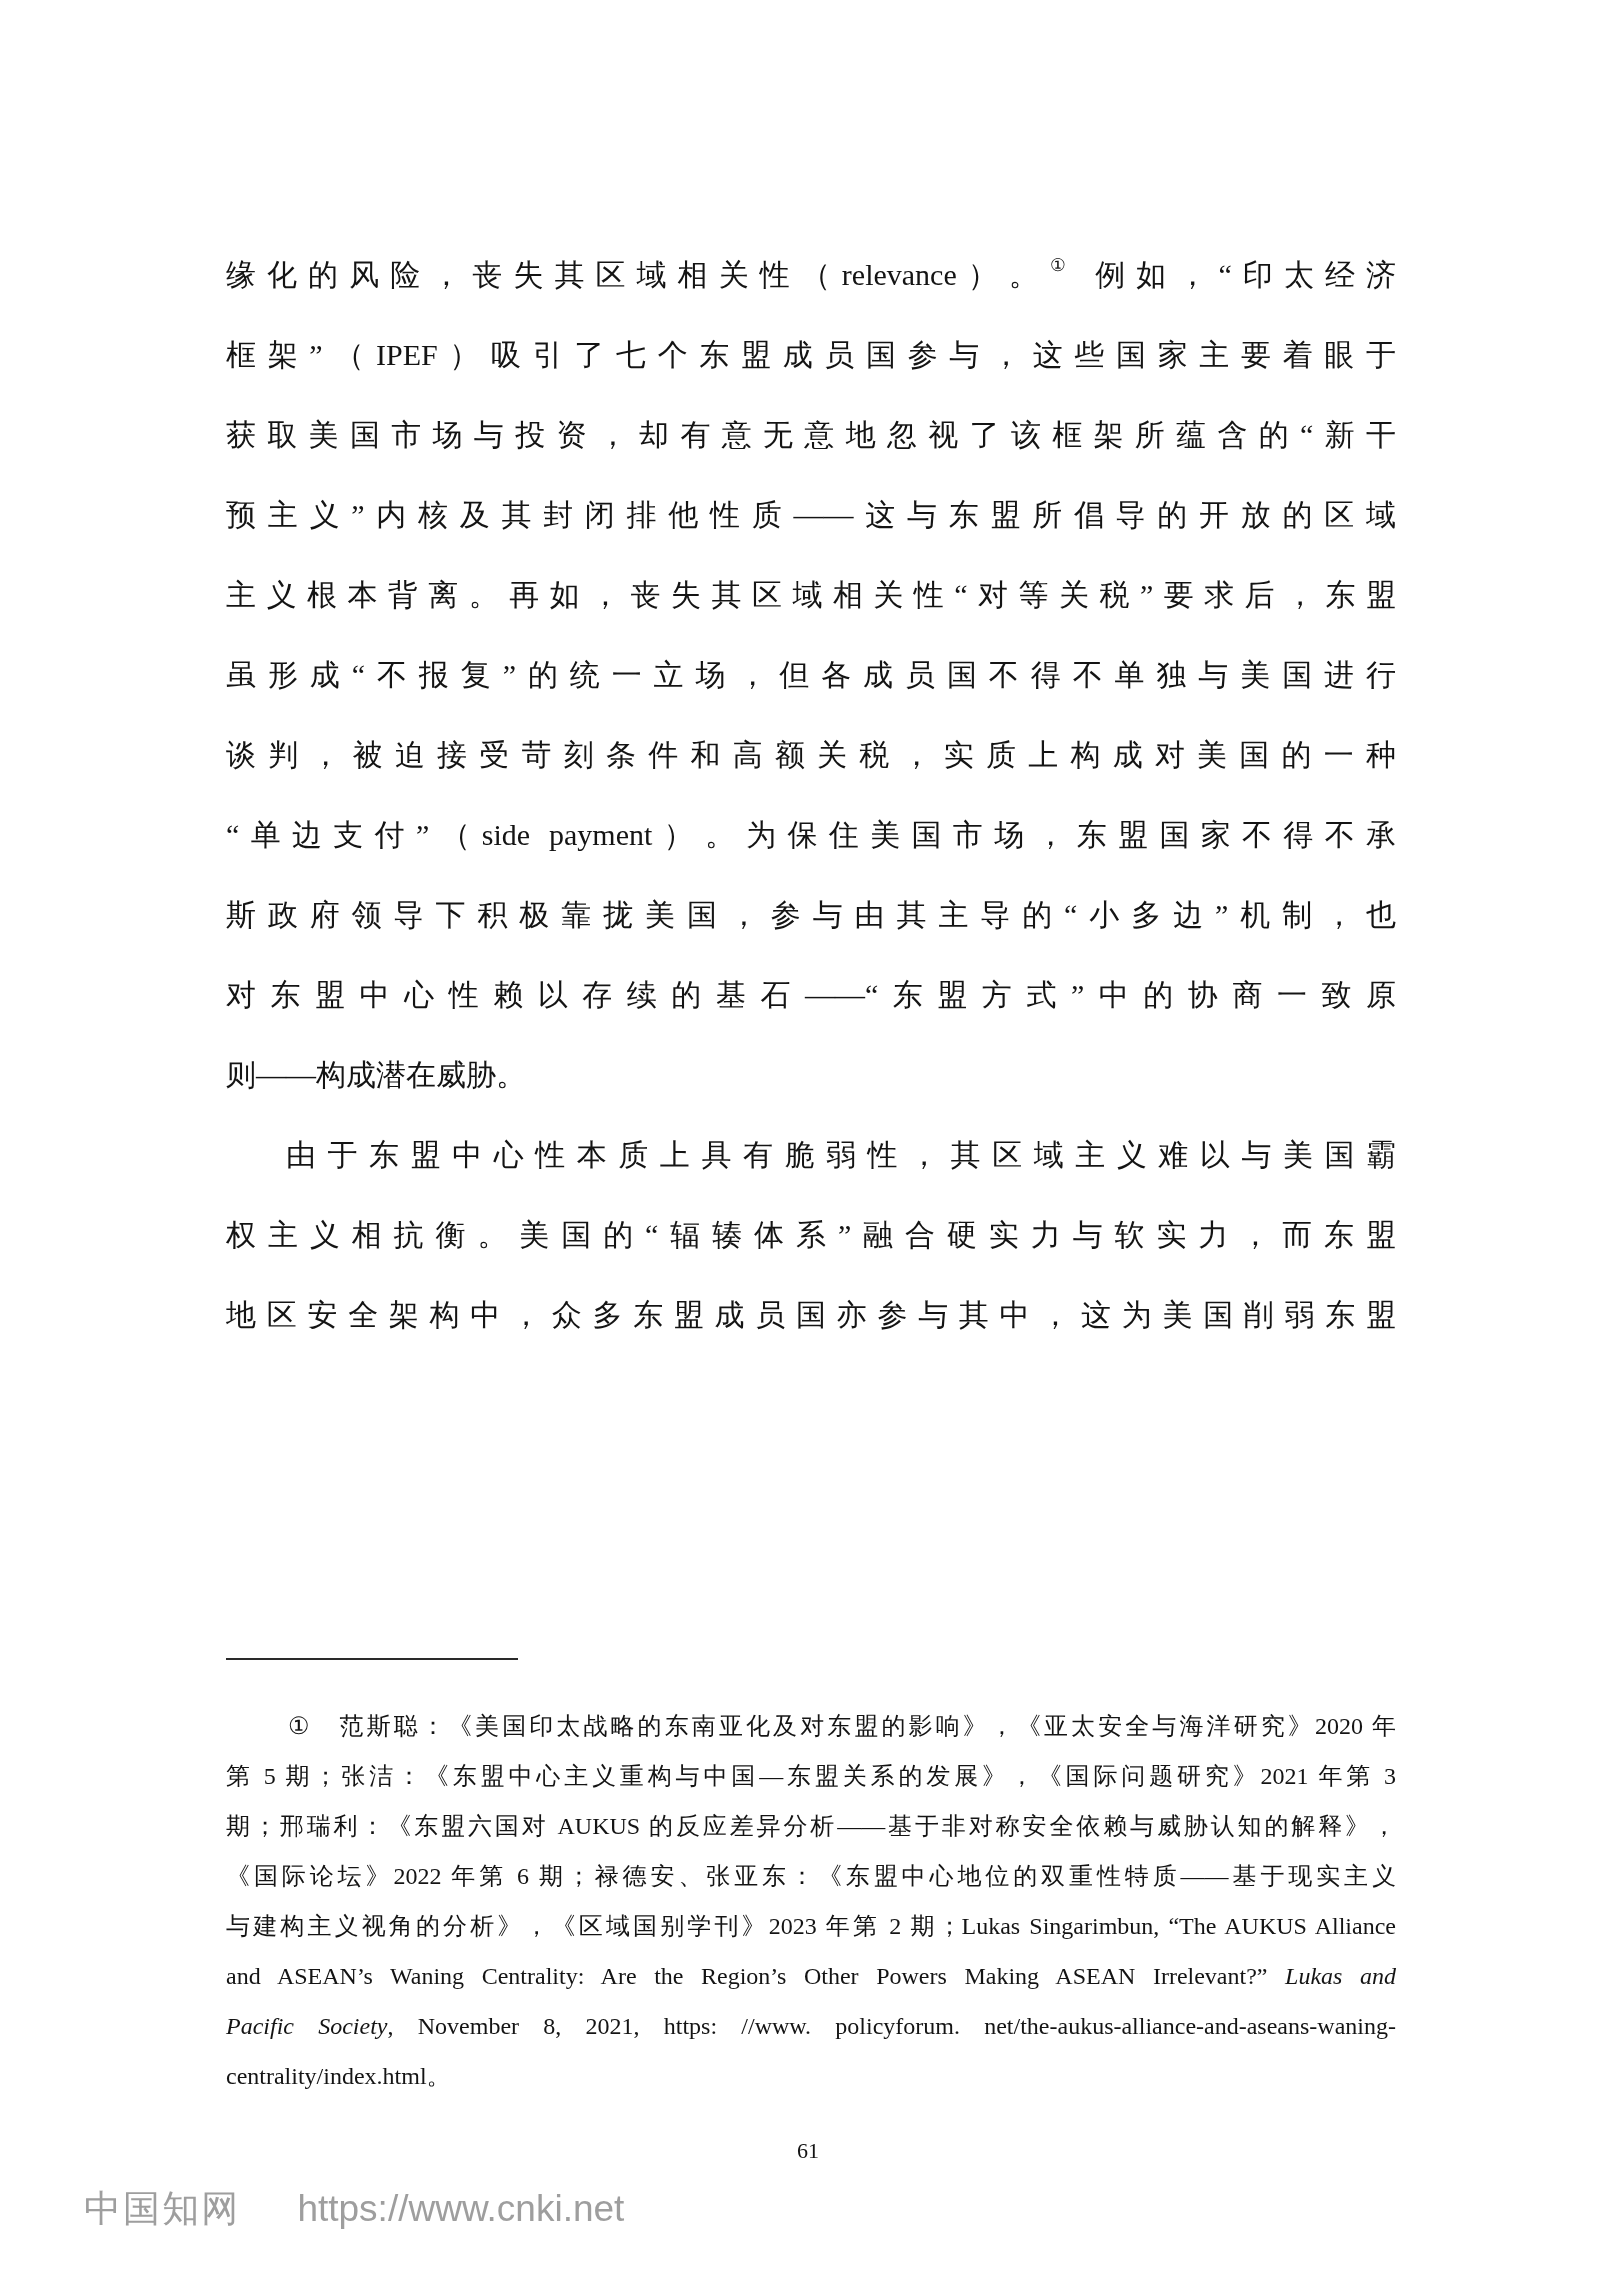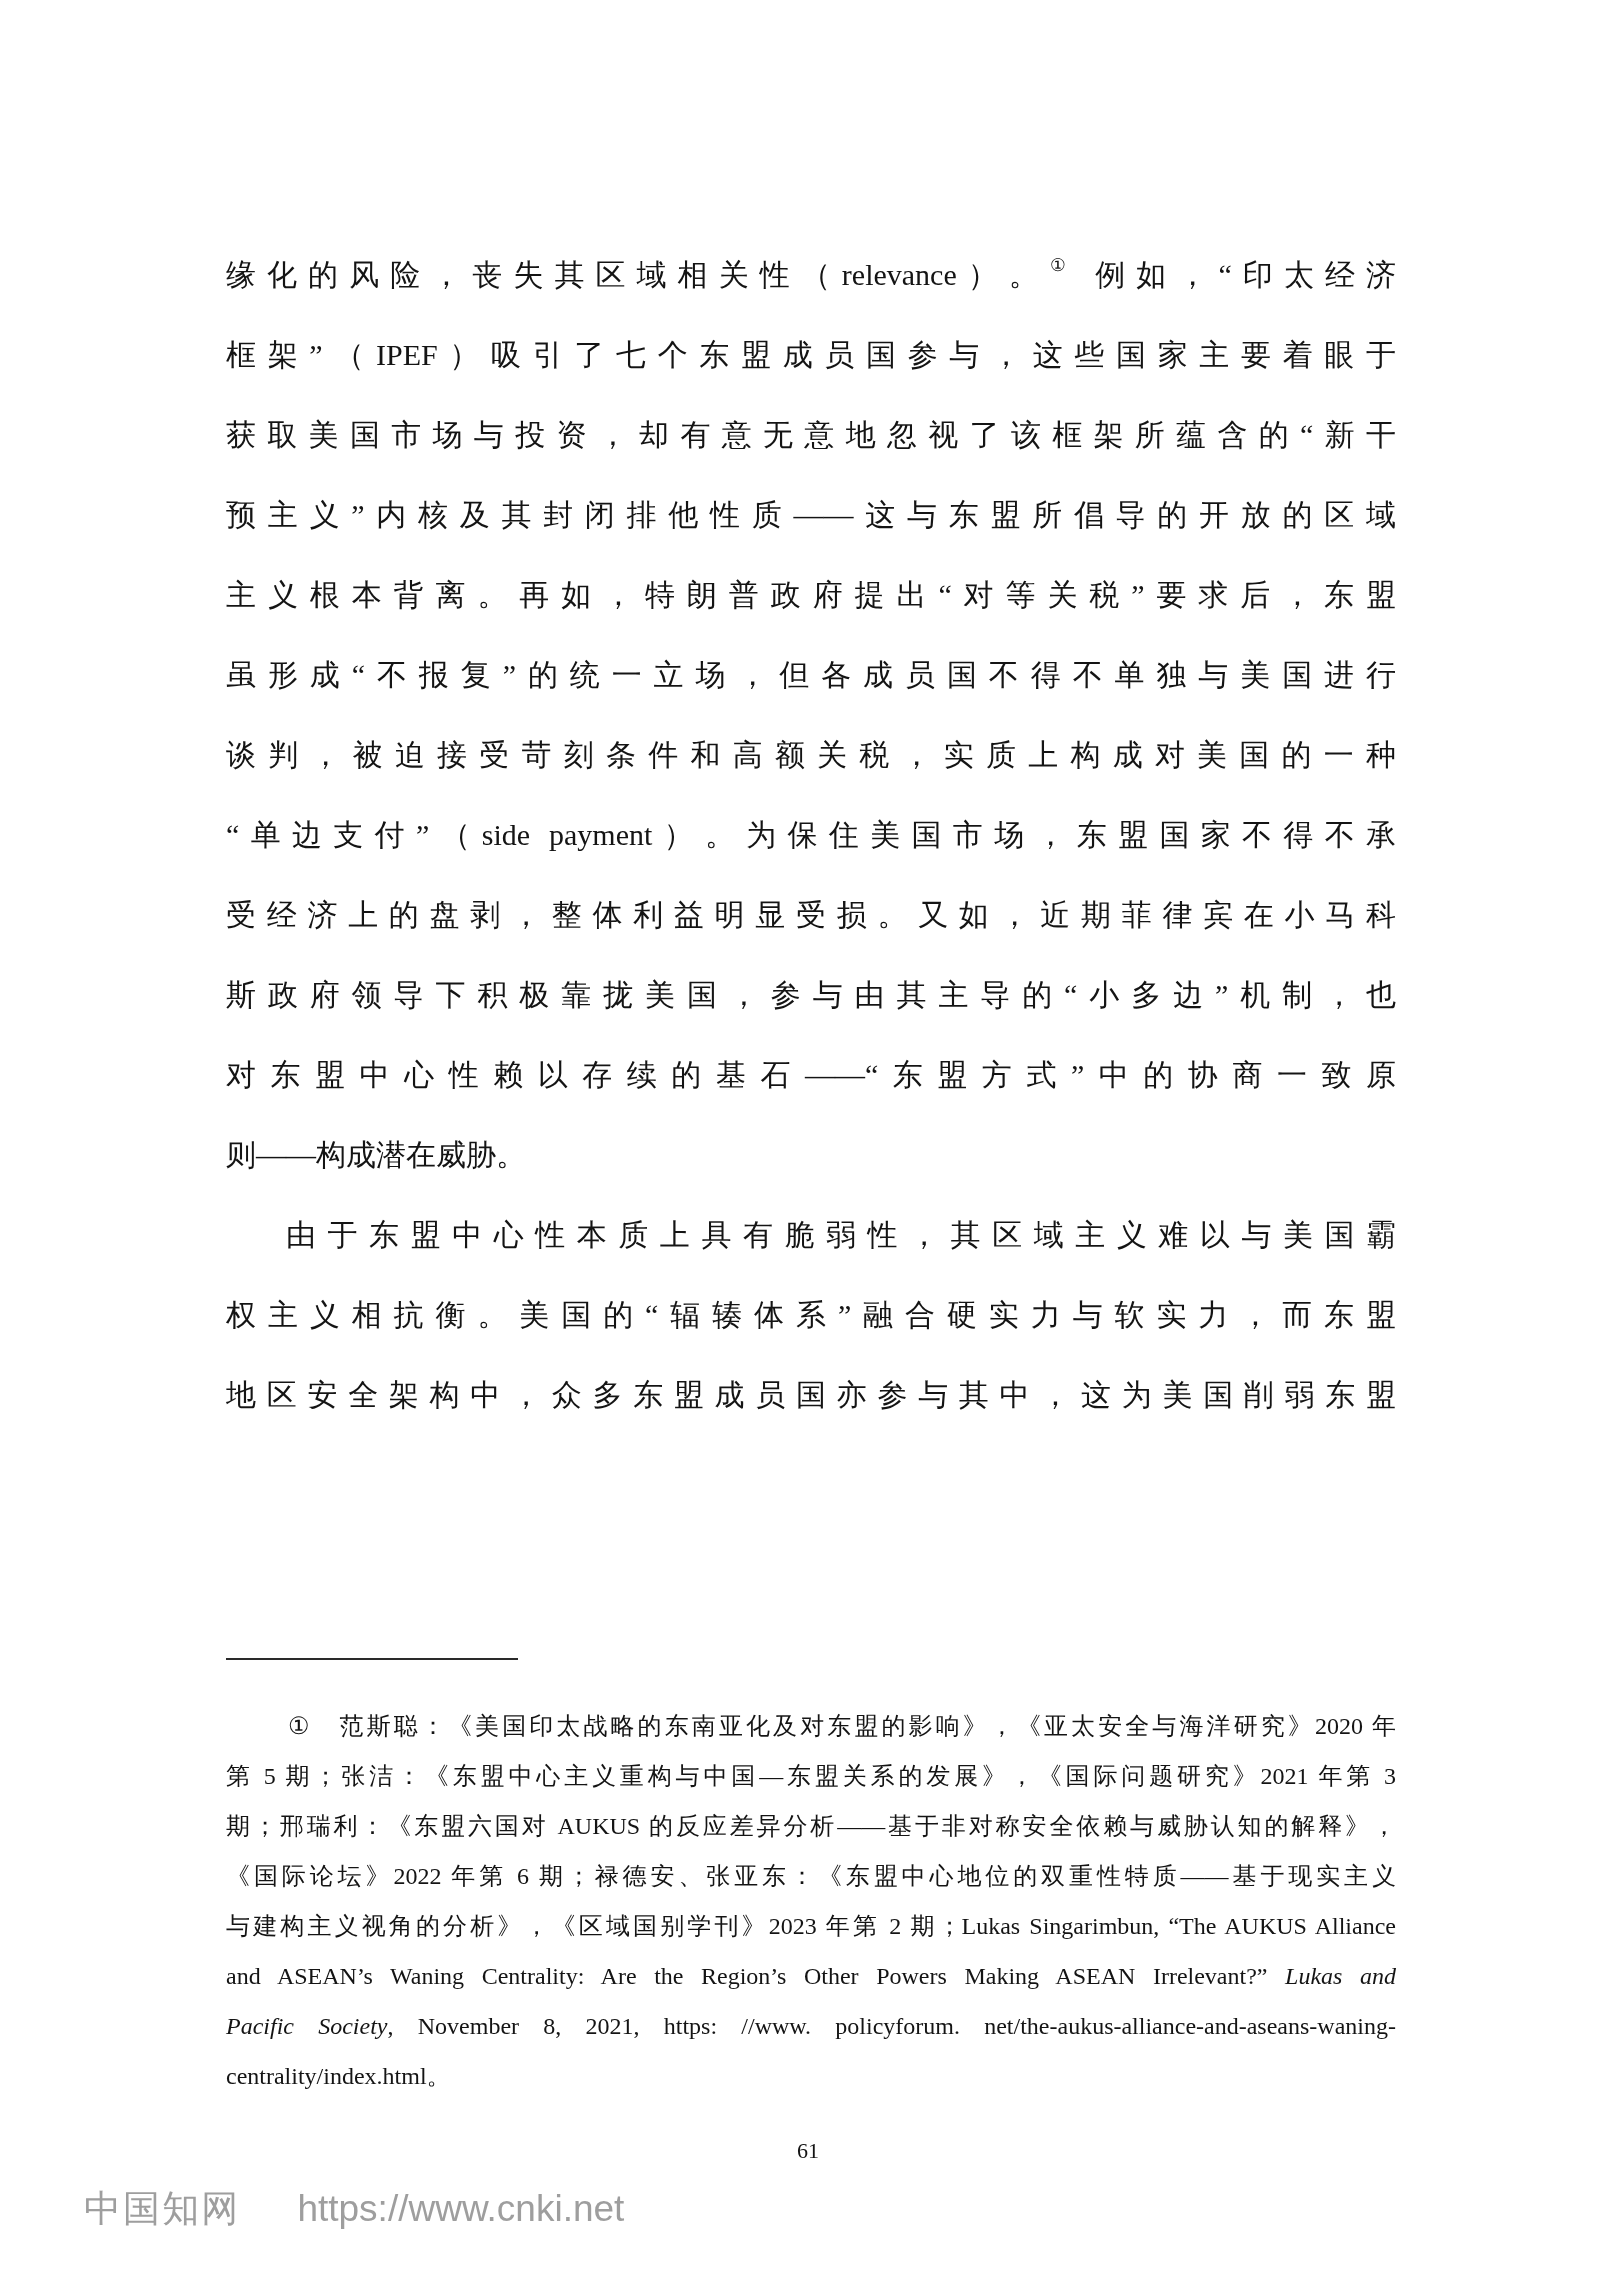--- a/index.html
+++ b/index.html
@@ -74,25 +74,24 @@
 </head>
 <body>
 
 <div class="page">
 
   <div class="main-text">
     <div class="line"><span>缘化的风险，丧失其区域相关性（relevance）。</span><sup class="fnref">①</sup><span> 例如，“印太经济</span></div>
     <div class="line">框架”（IPEF）吸引了七个东盟成员国参与，这些国家主要着眼于</div>
     <div class="line">获取美国市场与投资，却有意无意地忽视了该框架所蕴含的“新干</div>
     <div class="line">预主义”内核及其封闭排他性质——这与东盟所倡导的开放的区域</div>
-    <div class="line">主义根本背离。再如，特朗普政府提出“对等关税”要求后，东盟</div>
+    <div class="line">主义根本背离。再如，丧失其区域相关性“对等关税”要求后，东盟</div>
     <div class="line">虽形成“不报复”的统一立场，但各成员国不得不单独与美国进行</div>
     <div class="line">谈判，被迫接受苛刻条件和高额关税，实质上构成对美国的一种</div>
     <div class="line">“单边支付”（side payment）。为保住美国市场，东盟国家不得不承</div>
-    <div class="line">受经济上的盘剥，整体利益明显受损。又如，近期菲律宾在小马科</div>
     <div class="line">斯政府领导下积极靠拢美国，参与由其主导的“小多边”机制，也</div>
     <div class="line">对东盟中心性赖以存续的基石——“东盟方式”中的协商一致原</div>
     <div class="line flush">则——构成潜在威胁。</div>
     <div class="line indent">由于东盟中心性本质上具有脆弱性，其区域主义难以与美国霸</div>
     <div class="line">权主义相抗衡。美国的“辐辏体系”融合硬实力与软实力，而东盟</div>
     <div class="line">地区安全架构中，众多东盟成员国亦参与其中，这为美国削弱东盟</div>
   </div>
 
   <div class="fn-rule"></div>
 

